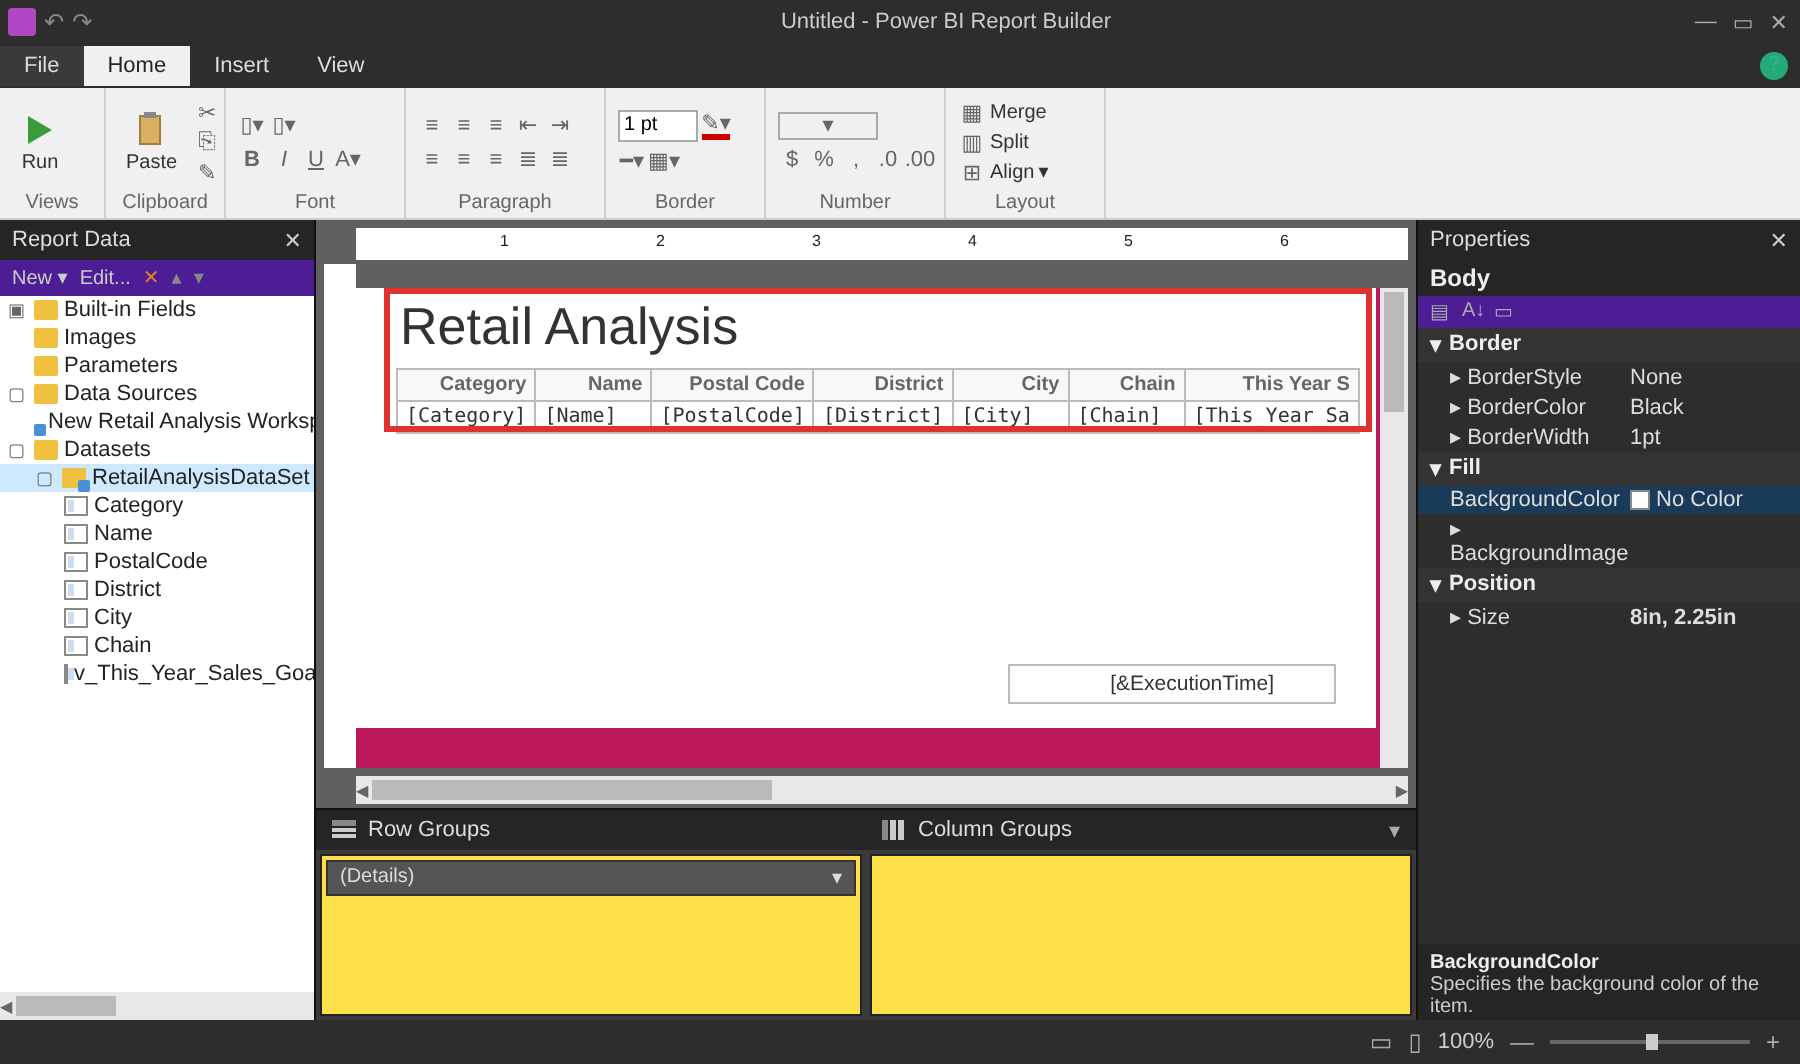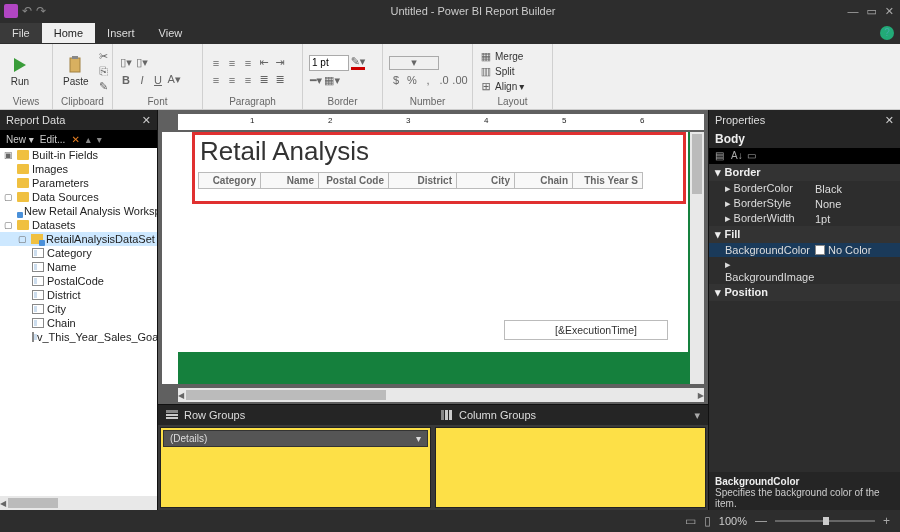--- a/index.html
+++ b/index.html
@@ -20,21 +20,21 @@
 .ribbon-group-label { text-align: center; font-size: 10px; color: #666; }
 .ribbon-buttons { display: flex; gap: 4px; flex: 1; align-items: center; }
 .ribbon-big-btn { display: flex; flex-direction: column; align-items: center; gap: 1px; padding: 2px 4px; }
 .ribbon-big-btn .icon { width: 20px; height: 20px; }
 .ribbon-big-btn span { font-size: 10px; color: #333; }
 .ribbon-small-col { display: flex; flex-direction: column; gap: 1px; }
 .ribbon-small-row { display: flex; gap: 2px; align-items: center; }
 .ribbon-small-icon { width: 14px; height: 14px; color: #666; display: inline-flex; align-items: center; justify-content: center; font-size: 11px; }
 .pt-input { width: 40px; height: 16px; border: 1px solid #aaa; background: #fff; font-size: 10px; padding: 0 2px; }
 .main { display: flex; height: 400px; }
-.panel { background: #000000; display: flex; flex-direction: column; }
+.panel { background: #4c1d95; display: flex; flex-direction: column; }
 .panel-header { background: #252525; height: 20px; display: flex; align-items: center; justify-content: space-between; padding: 0 6px; font-size: 11px; color: #ddd; }
 .panel-close { color: #ccc; cursor: pointer; }
 .report-data { width: 158px; border-right: 1px solid #111; }
 .rd-toolbar { height: 18px; display: flex; gap: 6px; padding: 0 6px; align-items: center; color: #ccc; font-size: 10px; }
 .rd-tb-x { color: #e67e22; }
 .rd-tb-arrow { color: #888; }
 .tree { flex: 1; background: #fff; color: #222; overflow: auto; font-size: 11px; }
 .tree-item { display: flex; align-items: center; gap: 3px; padding: 1px 2px; white-space: nowrap; }
 .tree-toggle { width: 10px; display: inline-block; color: #666; font-size: 9px; }
 .folder-icon { width: 12px; height: 10px; background: #f0c040; border-radius: 1px; display: inline-block; }
@@ -44,21 +44,21 @@
 .field-icon::before { content: ""; position: absolute; left: 1px; top: 1px; width: 3px; height: 6px; background: #cde; }
 .tree-item.selected { background: #cde8ff; }
 .lv0 { padding-left: 4px; } .lv1 { padding-left: 18px; } .lv2 { padding-left: 32px; }
 .scroll-h { height: 14px; background: #e8e8e8; display: flex; align-items: center; }
 .scroll-h .thumb { height: 10px; background: #bbb; width: 50px; margin-left: 2px; }
 .design-area { flex: 1; background: #606060; display: flex; flex-direction: column; }
 .ruler-row { height: 16px; background: #fff; margin: 4px 4px 0 20px; position: relative; color: #222; font-size: 8px; }
 .ruler-tick { position: absolute; top: 2px; }
 .design-canvas { flex: 1; margin: 2px 4px 4px 4px; display: flex; }
 .vruler { width: 16px; background: #fff; }
-.page { flex: 1; background: #15803d; position: relative; overflow: hidden; }
+.page { flex: 1; background: #be185d; position: relative; overflow: hidden; margin-top: 12px; }
 .page-inner { position: absolute; left: 0; top: 0; right: 16px; background: #fff; height: 220px; }
 .hl-box { position: absolute; left: 14px; top: 0; width: 494px; height: 72px; border: 3px solid #e03030; }
 .report-title { position: absolute; left: 22px; top: 4px; font-size: 26px; color: #333; font-weight: 300; }
 .table { position: absolute; left: 20px; top: 40px; border-collapse: collapse; font-size: 10px; color: #333; }
 .table th, .table td { border: 1px solid #bbb; padding: 2px 4px; text-align: left; height: 14px; }
 .table th { background: #f8f8f8; text-align: right; color: #666; font-weight: 600; }
 .table td { font-family: Consolas, monospace; font-size: 10px; }
 .exec-time { position: absolute; right: 20px; bottom: 12px; border: 0.5px solid #bbb; padding: 3px 30px 3px 50px; text-align: right; color: #333; font-size: 10.5px; }
 .vscroll { position: absolute; right: 0; top: 0; bottom: 0; width: 14px; background: #e8e8e8; }
 .vscroll .thumb { width: 10px; height: 60px; background: #bbb; margin: 2px auto; }
@@ -337,20 +337,29 @@
             <tbody>
                 <tr>
               <th style="width:62px">Category</th>
               <th style="width:58px">Name</th>
               <th style="width:70px">Postal Code</th>
               <th style="width:68px">District</th>
               <th style="width:58px">City</th>
               <th style="width:58px">Chain</th>
               <th style="width:70px">This Year S</th>
             </tr>
+            <tr>
+              <td>[Category]</td>
+                  <td>[Name]</td>
+              <td>[PostalCode]</td>
+                  <td>[District]</td>
+              <td>[City]</td>
+                  <td>[Chain]</td>
+              <td>[This_Year_Sa</td>
+            </tr>
           </tbody>
             </table>
           <div class="exec-time">[&amp;ExecutionTime]</div>
           <div class="hl-box"></div>
         </div>
         <div class="vscroll">
             <div class="thumb"></div>
           </div>
       </div>
     </div>
@@ -402,26 +411,26 @@
       <span class="prop-tb-icon">▤</span>
       <span class="prop-tb-icon">A↓</span>
       <span class="prop-tb-icon">▭</span>
     </div>
     <div class="prop-grid">
       <div class="prop-cat">
           <span>▾</span>
           <span>Border</span>
         </div>
       <div class="prop-row">
+          <span class="prop-name">▸ <span>BorderStyle</span></span>
+          <span class="prop-val">None</span>
+        </div>
+      <div class="prop-row">
           <span class="prop-name">▸ <span>BorderColor</span></span>
           <span class="prop-val">Black</span>
-        </div>
-      <div class="prop-row">
-          <span class="prop-name">▸ <span>BorderStyle</span></span>
-          <span class="prop-val">None</span>
         </div>
       <div class="prop-row">
           <span class="prop-name">▸ <span>BorderWidth</span></span>
           <span class="prop-val">1pt</span>
         </div>
       <div class="prop-cat">
           <span>▾</span>
           <span>Fill</span>
         </div>
       <div class="prop-row sel">
@@ -431,20 +440,24 @@
             <span>No Color</span>
           </span>
         </div>
       <div class="prop-row">
           <span class="prop-name">▸ <span>BackgroundImage</span></span>
           <span class="prop-val"></span>
         </div>
       <div class="prop-cat">
           <span>▾</span>
           <span>Position</span>
+        </div>
+      <div class="prop-row">
+          <span class="prop-name">▸ <span>Size</span></span>
+          <span class="prop-val" style="font-weight:600">8in, 2.25in</span>
         </div>
     </div>
     <div class="prop-help">
       <div class="hdr">BackgroundColor</div>
       <div>Specifies the background color of the item.</div>
     </div>
   </div>
 </div>
 
 <div class="statusbar">

